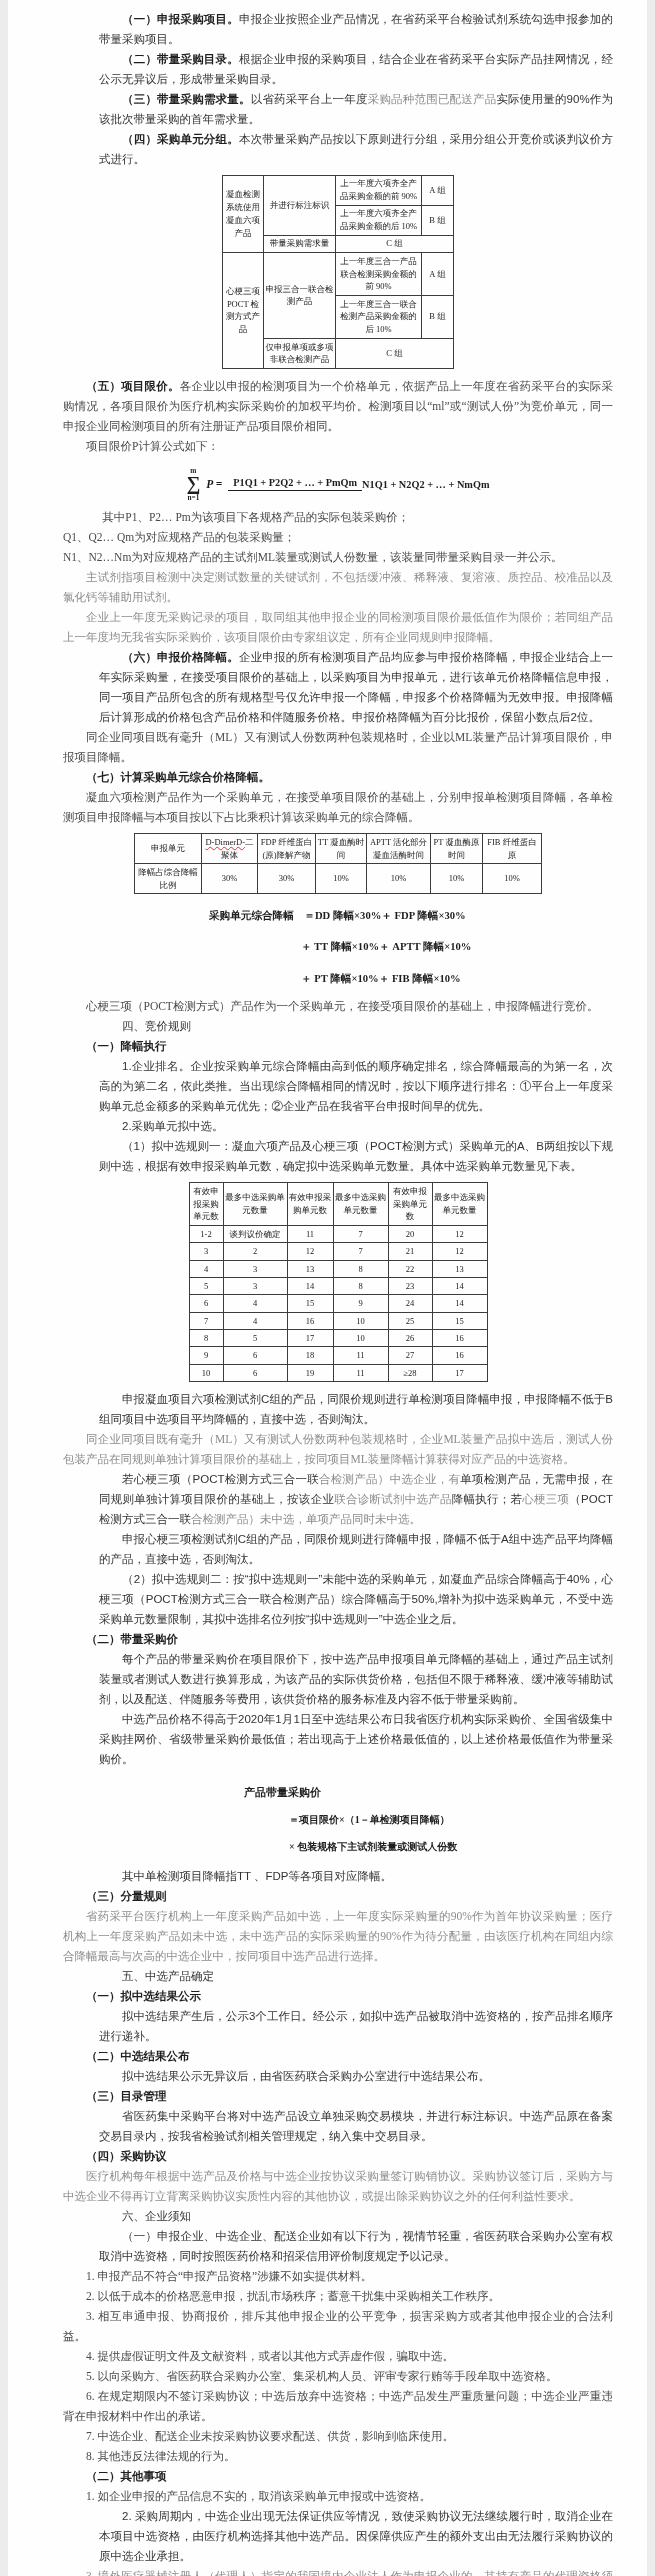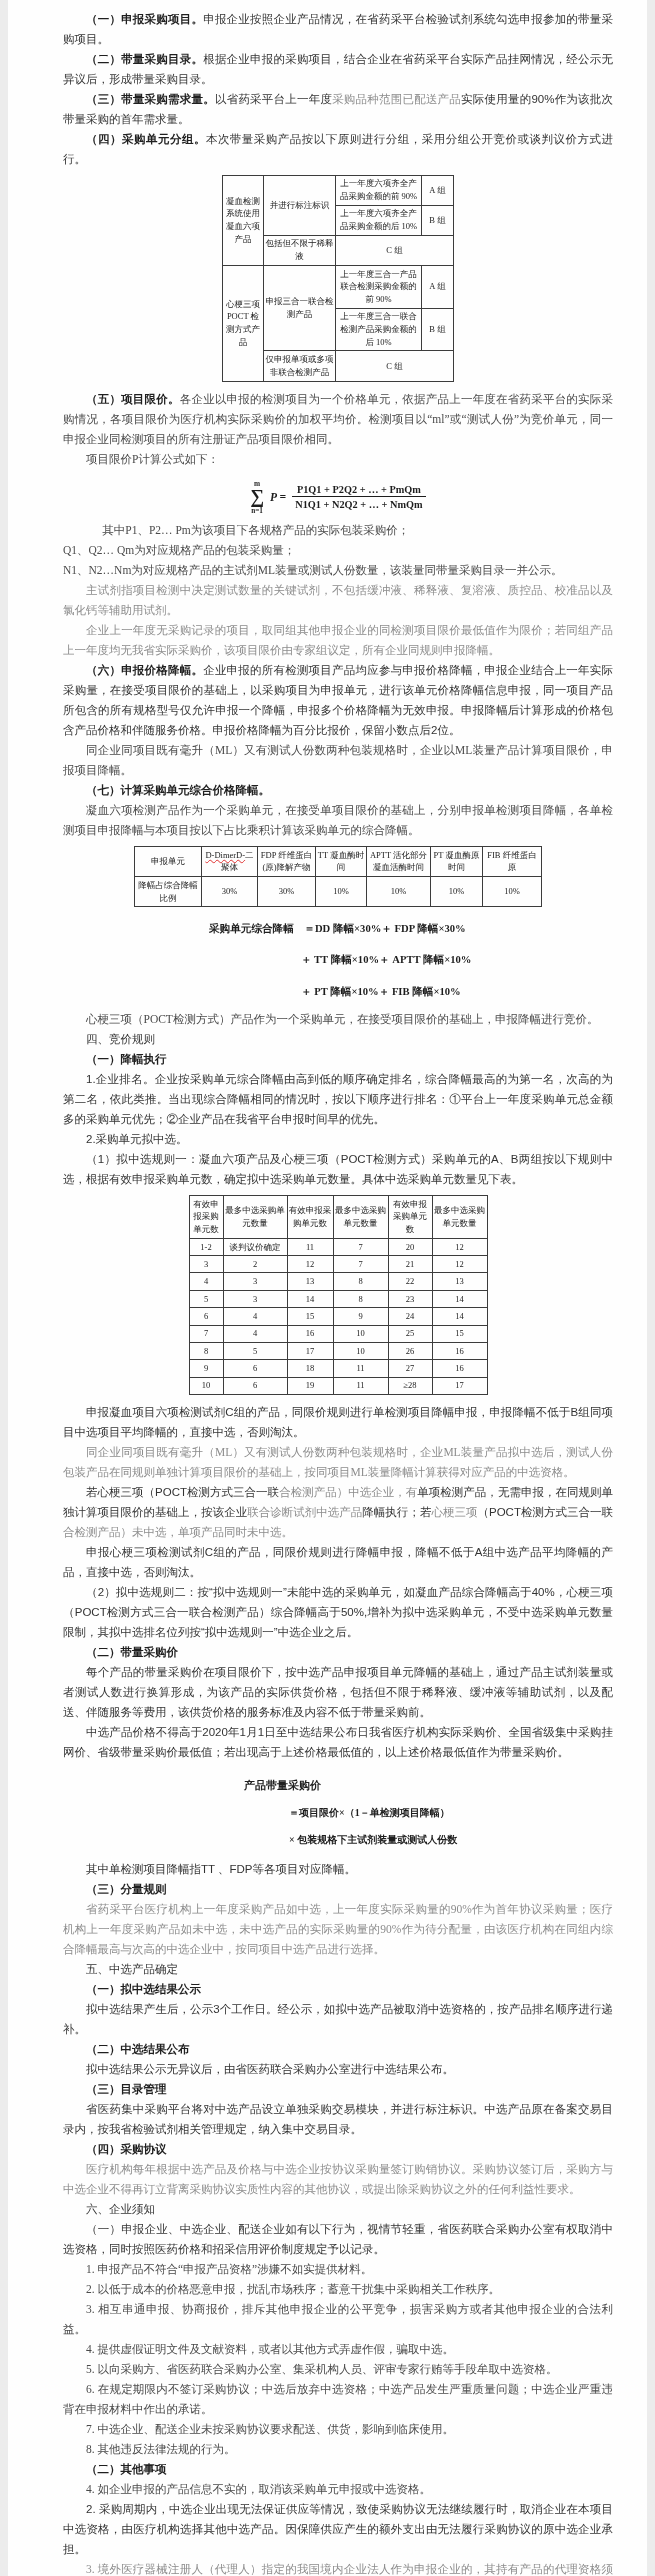--- a/index.html
+++ b/index.html
@@ -1,38 +1,38 @@
 <!DOCTYPE html>
 <html style="font-size:9.7px"><head>
 <meta charset="utf-8">
 <style>
   html,body{margin:0;padding:0;background:#ffffff;}
   .page{width:655px;min-height:2576px;margin:0 auto;background:#fefefe;box-sizing:border-box;
         border-left:8.5px solid #ececec;border-right:8.5px solid #ececec;
         padding:8.5px 34px 36px 55px;}
   .para{margin:0;text-align:justify;font-size:11.5px;line-height:20px;text-indent:23px;}
-  .st-sans{font-family:"Liberation Sans",sans-serif;color:#333333;}
+  .st-sans{font-family:"Liberation Sans",sans-serif;color:#333333;margin-left:36px;}
   .st-serif{font-family:"Liberation Serif",serif;color:#4a4a4a;}
   .st-muted{font-family:"Liberation Serif",serif;color:#8c8c8c;}
   .ni{text-indent:0;} .hi{text-indent:7.3px;margin-left:32px;}
   .run-b{font-family:"Liberation Serif",serif;font-weight:bold;color:#1f1f1f;}
   .run-m{font-family:"Liberation Serif",serif;color:#8c8c8c;}
 
   .doc-table{border-collapse:collapse;margin:6px auto 7.3px;table-layout:fixed;
              font-family:"Liberation Serif",serif;color:#222;}
   .doc-table td{border:0.6px solid #3c3c3c;text-align:center;vertical-align:middle;
                 font-size:8.5px;line-height:1.5;padding:1.8px 1.2px;word-break:break-all;}
   .squiggle{text-decoration:underline wavy #e03131 0.6px;}
 
   .formula-sum{display:flex;justify-content:center;align-items:center;gap:6px;
                margin:11px 0 6px;font-family:"Liberation Serif",serif;color:#1d1d1d;}
   .sigma{display:inline-flex;flex-direction:column;align-items:center;line-height:1;font-weight:bold;}
   .sg-t,.sg-b{font-size:7.3px;} .sg-g{font-size:19.4px;}
   .flhs{font-style:italic;font-weight:bold;font-size:11.5px;}
-  .frac{display:inline-flex;flex-direction:column;text-align:center;font-weight:bold;font-size:10.3px;}
+  .frac{display:inline-flex;text-align:center;font-weight:bold;font-size:10.3px;}
   .frac .fl-num{border-bottom:1.2px solid #1d1d1d;padding:0 4.9px 1.8px;}
   .frac .fl-den{padding-top:1.8px;}
 
   .formula-reduction{margin:8.5px 0 4.9px;font-family:"Liberation Serif",serif;font-weight:bold;
                      color:#1d1d1d;font-size:10.6px;line-height:25.5px;}
   .formula-reduction .fl-0{padding-left:146px;}
   .formula-reduction .fl-1,.formula-reduction .fl-2{padding-left:238px;margin-top:6px;}
 
   .formula-price{margin:9.7px 0 6px;font-family:"Liberation Serif",serif;font-weight:bold;
                  color:#1d1d1d;font-size:11px;line-height:27px;}
@@ -60,21 +60,21 @@
             <td rowspan="3">凝血检测系统使用凝血六项产品</td>
             <td rowspan="2">并进行标注标识</td>
             <td>上一年度六项齐全产品采购金额的前 90%</td>
             <td>A 组</td>
           </tr>
           <tr>
             <td>上一年度六项齐全产品采购金额的后 10%</td>
             <td>B 组</td>
           </tr>
           <tr>
-            <td>包括但不限于稀释液</td>
+            <td>带量采购需求量</td>
             <td colspan="2">C 组</td>
           </tr>
           <tr>
             <td rowspan="3">心梗三项POCT 检测方式产品</td>
             <td rowspan="2">申报三合一联合检测产品</td>
             <td>上一年度三合一产品联合检测采购金额的前 90%</td>
             <td>A 组</td>
           </tr>
           <tr>
             <td>上一年度三合一联合检测产品采购金额的后 10%</td>
@@ -272,19 +272,19 @@
       <p class="para st-sans"><span class="run-n">（一）申报企业、中选企业、配送企业如有以下行为，视情节轻重，省医药联合采购办公室有权取消中选资格，同时按照医药价格和招采信用评价制度规定予以记录。</span></p>
       <p class="para st-serif"><span class="run-n">1. 申报产品不符合“申报产品资格”涉嫌不如实提供材料。</span></p>
       <p class="para st-serif"><span class="run-n">2. 以低于成本的价格恶意申报，扰乱市场秩序；蓄意干扰集中采购相关工作秩序。</span></p>
       <p class="para st-serif"><span class="run-n">3. 相互串通申报、协商报价，排斥其他申报企业的公平竞争，损害采购方或者其他申报企业的合法利益。</span></p>
       <p class="para st-serif"><span class="run-n">4. 提供虚假证明文件及文献资料，或者以其他方式弄虚作假，骗取中选。</span></p>
       <p class="para st-serif"><span class="run-n">5. 以向采购方、省医药联合采购办公室、集采机构人员、评审专家行贿等手段牟取中选资格。</span></p>
       <p class="para st-serif"><span class="run-n">6. 在规定期限内不签订采购协议；中选后放弃中选资格；中选产品发生严重质量问题；中选企业严重违背在申报材料中作出的承诺。</span></p>
       <p class="para st-serif"><span class="run-n">7. 中选企业、配送企业未按采购协议要求配送、供货，影响到临床使用。</span></p>
       <p class="para st-serif"><span class="run-n">8. 其他违反法律法规的行为。</span></p>
       <p class="para st-serif"><span class="run-b">（二）其他事项</span></p>
-      <p class="para st-serif"><span class="run-n">4. 如企业申报的产品信息不实的，取消该采购单元申报或中选资格。</span></p>
+      <p class="para st-serif"><span class="run-n">1. 如企业申报的产品信息不实的，取消该采购单元申报或中选资格。</span></p>
       <p class="para st-sans"><span class="run-n">2. 采购周期内，中选企业出现无法保证供应等情况，致使采购协议无法继续履行时，取消企业在本项目中选资格，由医疗机构选择其他中选产品。因保障供应产生的额外支出由无法履行采购协议的原中选企业承担。</span></p>
       <p class="para st-muted"><span class="run-n">3. 境外医疗器械注册人（代理人）指定的我国境内企业法人作为申报企业的，其持有产品的代理资格须能覆盖整个采购周期。如在申报、采购周期内代理资格发生变更的，新指定的企业法人可在履行责任与义务不变的前提下保留相关产品申报、中选资格；代理资格发生终止的，省医药联合采购办公室有权取消其作为本次带量采购的申报企业资格，或取消以其名义作为本次带量采购的中选资格。相应产生的法律责任（包括不限于无法履行采购协议的责任等）和损失由原申报企业承担。</span></p>
     </div>
 
 </div>
 
 
 </body></html>

